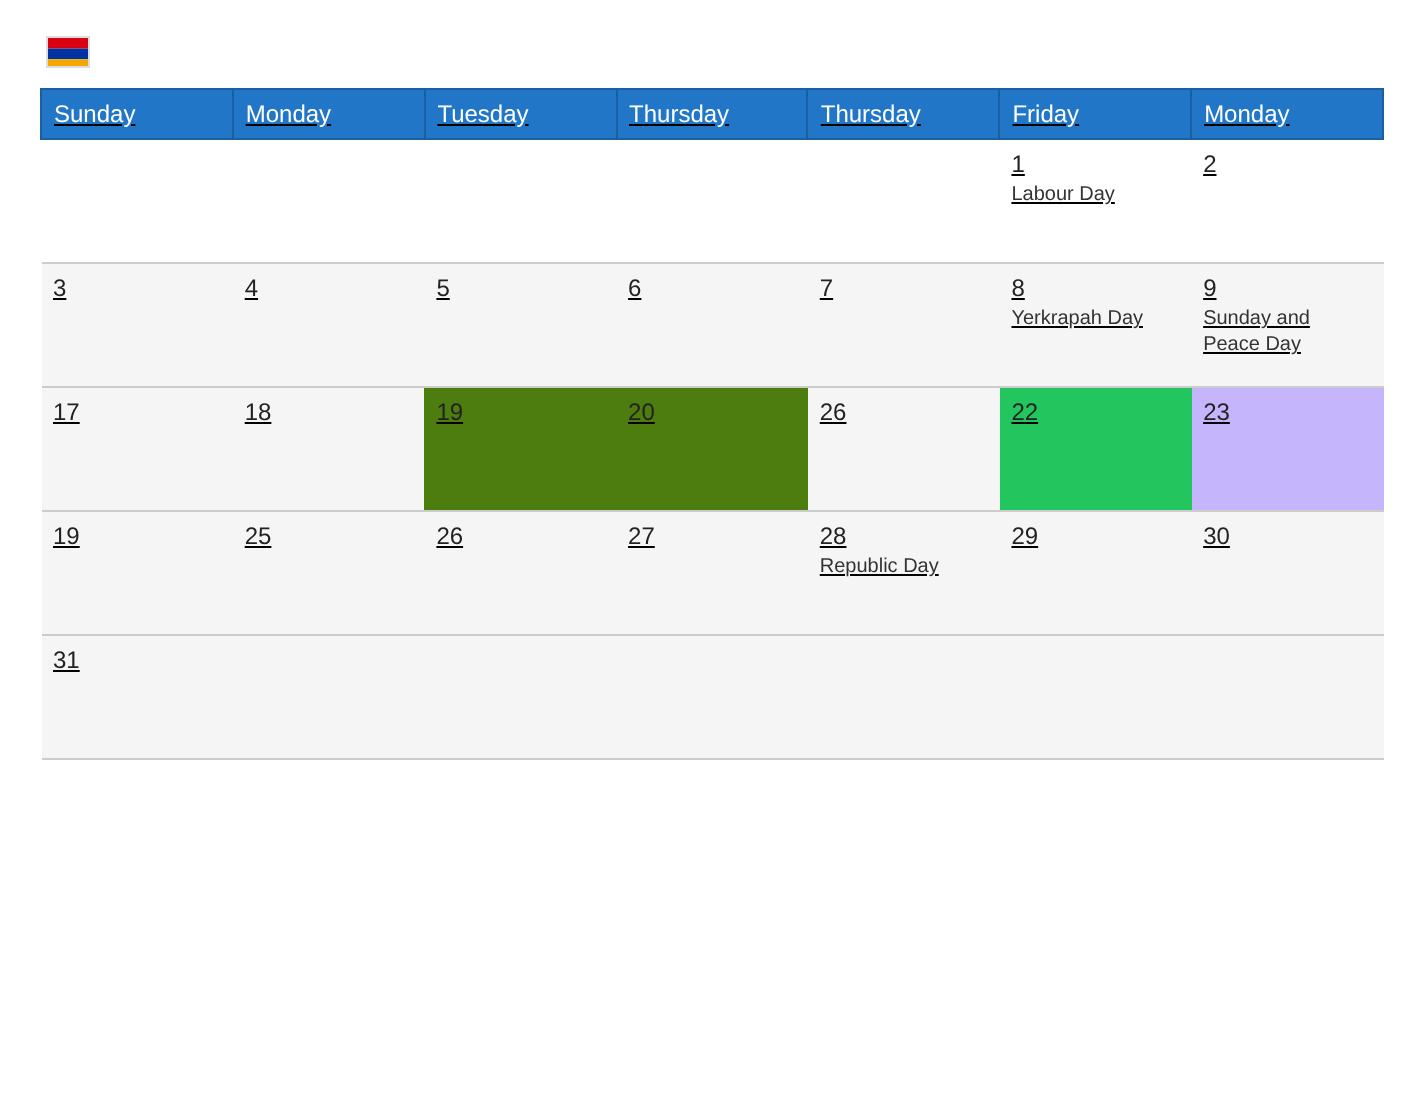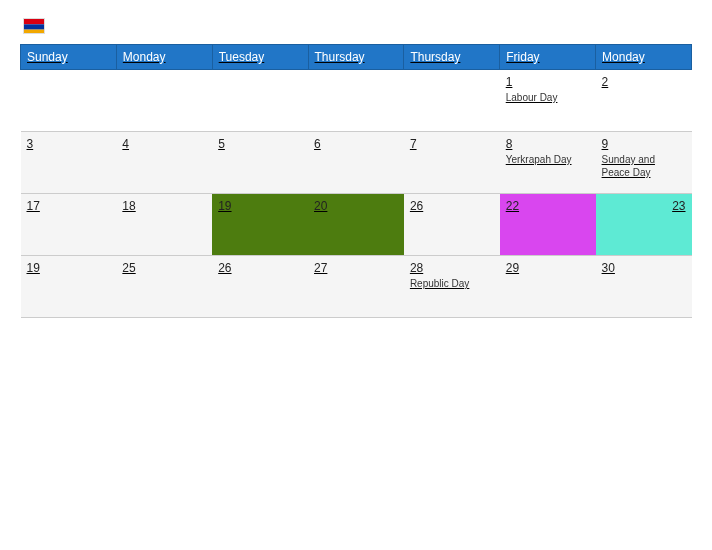--- a/index.html
+++ b/index.html
@@ -191,24 +191,24 @@
           </td>
           <td style="background: #4d7c0f;">
             <span class="cell-num">19</span>
           </td>
           <td style="background: #4d7c0f;">
             <span class="cell-num">20</span>
           </td>
           <td style="background: rgb(245, 245, 245);">
             <span class="cell-num">26</span>
           </td>
-          <td style="background: #d946ef; margin-top: 29px;">
+          <td style="background: #22c55e; margin-top: 29px;">
             <span class="cell-num">22</span>
           </td>
-          <td style="background: #5eead4; text-align: right;">
+          <td style="background: #c4b5fd;">
             <span class="cell-num">23</span>
           </td>
         </tr>
         <tr class="row-border-top">
           <td>
             <span class="cell-num">19</span>
           </td>
           <td>
             <span class="cell-num">25</span>
           </td>
@@ -221,16 +221,27 @@
           <td>
             <span class="cell-num">28</span>
             <span class="cell-event">Republic Day</span>
           </td>
           <td>
             <span class="cell-num">29</span>
           </td>
           <td>
             <span class="cell-num">30</span>
           </td>
+        </tr>
+        <tr class="row-border-top">
+          <td style="background: rgb(245, 245, 245);">
+            <span class="cell-num">31</span>
+          </td>
+          <td class="empty-cell" style="background: rgb(245, 245, 245);"></td>
+          <td class="empty-cell" style="background: rgb(245, 245, 245);"></td>
+          <td class="empty-cell" style="background: rgb(245, 245, 245);"></td>
+          <td class="empty-cell" style="background: rgb(245, 245, 245);"></td>
+          <td class="empty-cell" style="background: rgb(245, 245, 245);"></td>
+          <td class="empty-cell" style="background: rgb(245, 245, 245);"></td>
         </tr>
       </tbody>
   </table>
 </div>
 
 </body></html>

